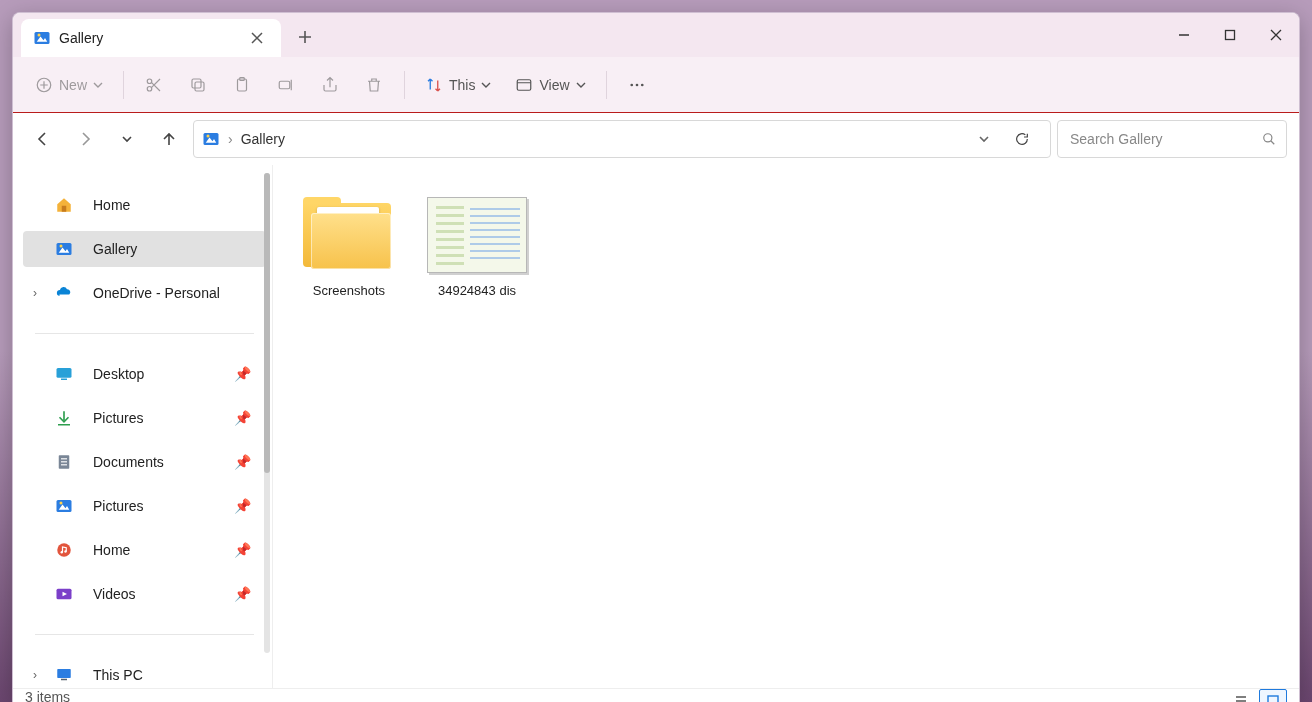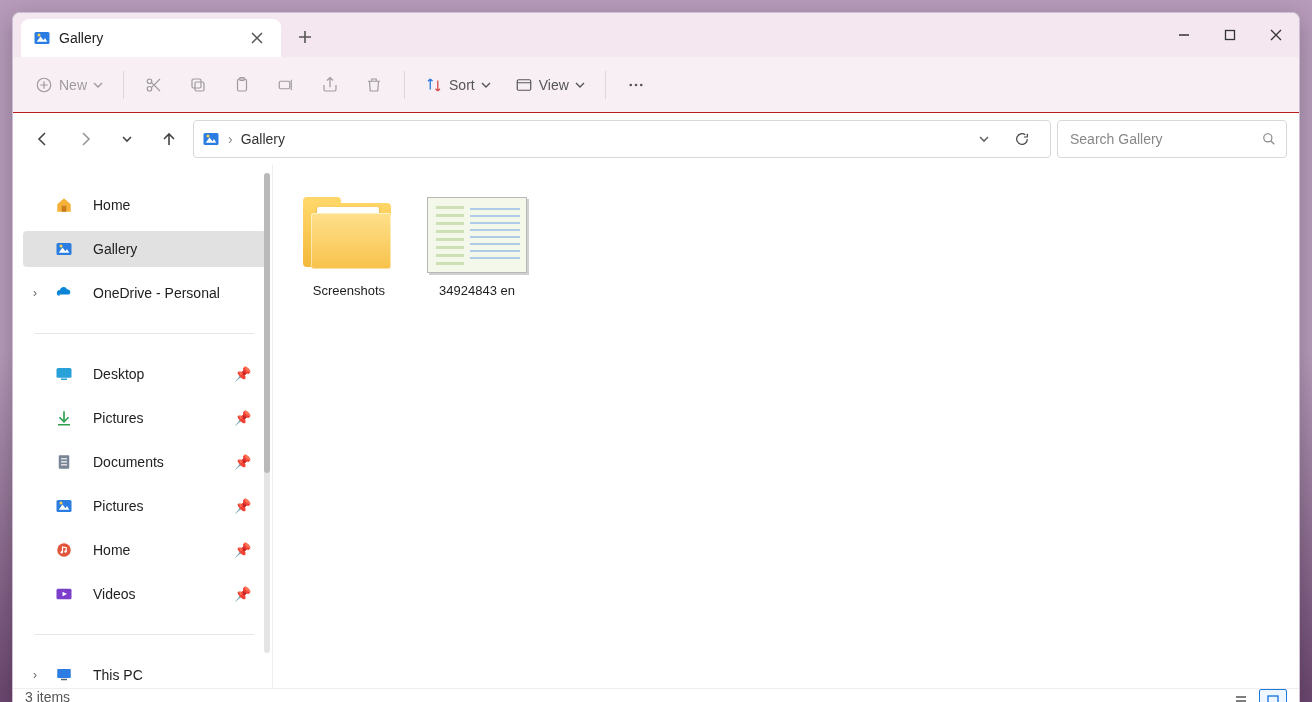--- a/index.html
+++ b/index.html
@@ -184,21 +184,21 @@
         </span>
       </div>
     <div class="tsep"></div>
     <div class="tbtn">
       <span>
           <svg width="18" height="18" viewBox="0 0 24 24" fill="none" stroke="currentColor" stroke-width="1.8">
             <path d="M7 4v14M7 4l-3 3M7 4l3 3" stroke="#2b7de1"></path>
             <path d="M17 20V6M17 20l-3-3M17 20l3-3" stroke="#d9534f"></path>
           </svg>
         </span>
-      <span>Sort</span>
+      <span>This</span>
       <span>
           <svg width="10" height="10" viewBox="0 0 10 10">
             <path d="M1 3 L5 7 L9 3" stroke="currentColor" stroke-width="1.4" fill="none"></path>
           </svg>
         </span>
     </div>
     <div class="tbtn">
       <span>
           <svg width="18" height="18" viewBox="0 0 24 24" fill="none" stroke="currentColor" stroke-width="1.6">
             <rect x="3" y="5" width="18" height="14" rx="2"></rect>
@@ -405,21 +405,21 @@
               <div class="folder-paper"></div>
               <div class="folder-front"></div>
           </div>
         </div>
         <div class="iname">Screenshots</div>
       </div>
       <div class="item">
         <div class="thumb">
             <div class="img-thumb"></div>
           </div>
-        <div class="iname">34924843 en</div>
+        <div class="iname">34924843 dis</div>
       </div>
     </div>
   </div>
 
   <div class="status">
     <span>3 items</span>
     <span class="spacer"></span>
     <span class="vbtn">
         <svg width="14" height="14" viewBox="0 0 14 14" stroke="currentColor" stroke-width="1.4">
           <path d="M2 3h10M2 7h10M2 11h10"></path>

